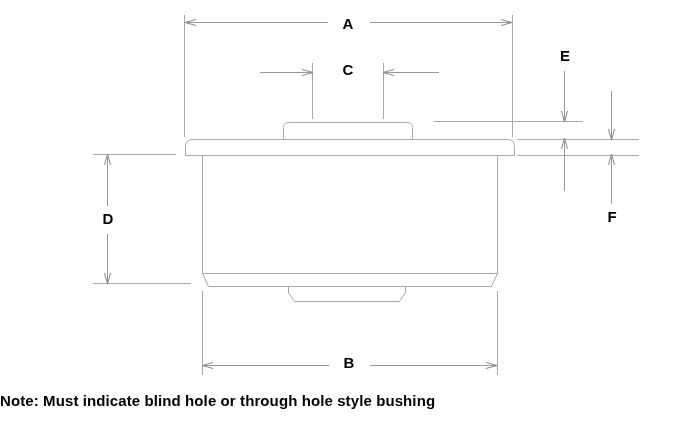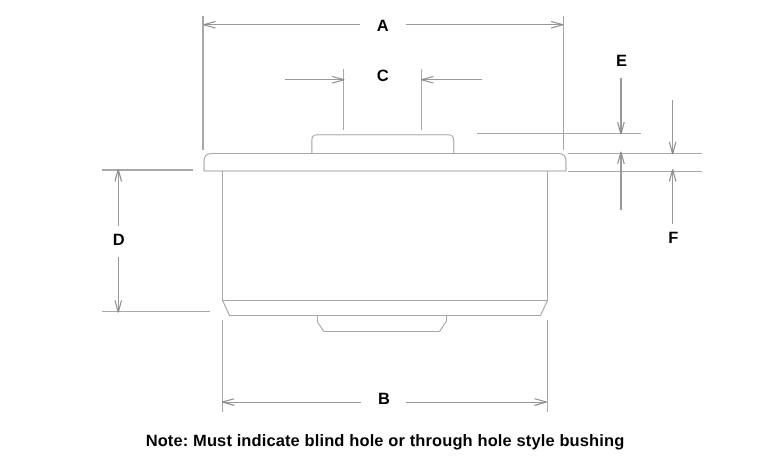--- a/index.html
+++ b/index.html
@@ -20,21 +20,21 @@
     left: 0;
     top: 0;
     width: 700px;
     height: 424px;
   }
   .note {
     position: absolute;
     left: 0;
     top: 392px;
     width: 700px;
-    text-align: center;
+    text-align: left;
     font-family: "Liberation Sans", sans-serif;
     font-size: 15px;
     font-weight: bold;
     color: #000000;
     letter-spacing: 0.1px;
   }
   .dimlabel {
     position: absolute;
     font-family: "Liberation Sans", sans-serif;
     font-size: 15px;

